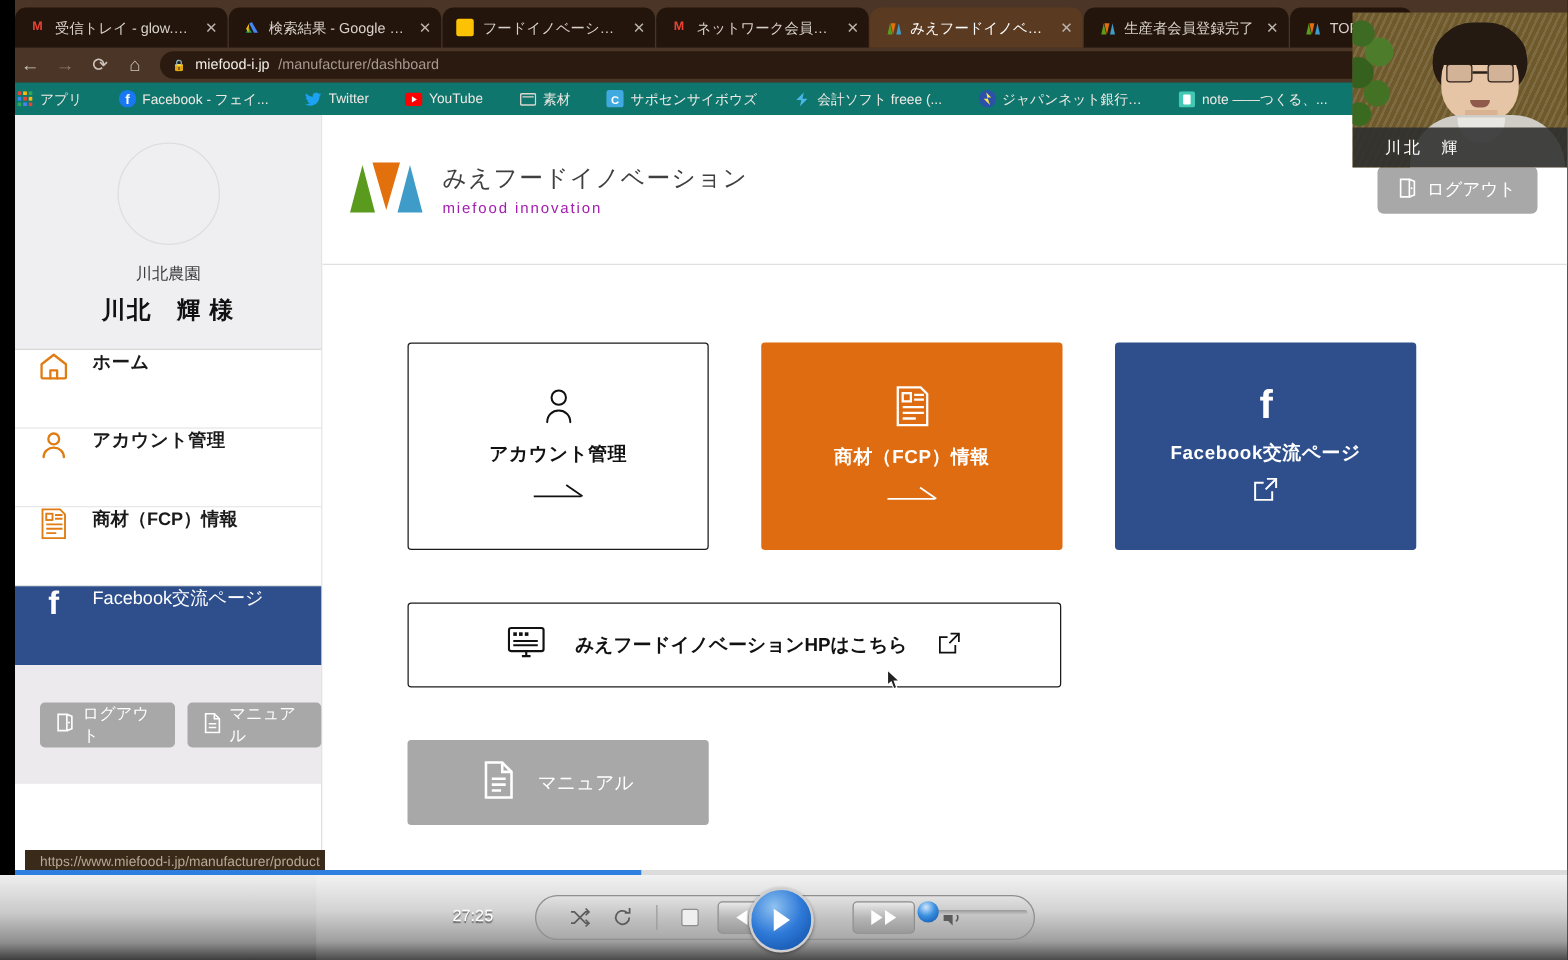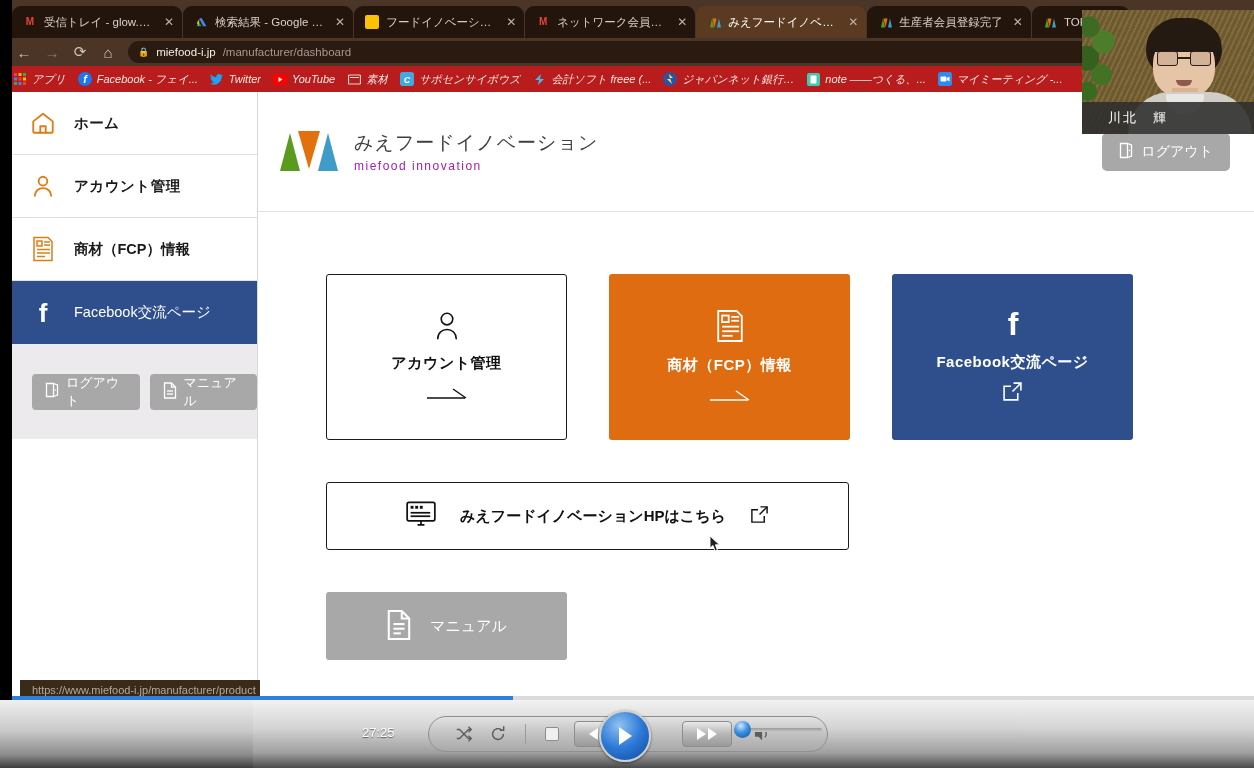--- a/index.html
+++ b/index.html
@@ -58,24 +58,23 @@
     background:#2a1a0f; border-radius:11px;
     display:flex; align-items:center; padding:0 10px; gap:7px;
     color:#bdb4ad; font-size:11.5px; overflow:hidden;
   }
   .omnibox .lock { font-size:9px; color:#d6cec8; }
   .omnibox .u-host { color:#f2eeea; }
   .omnibox .u-path { color:#a79a90; }
   .star { color:#cfc5bd; font-size:13px; }
 
   .bookmarks {
-    height:26px; display:flex; align-items:center; gap:0; padding:0 10px;
-    background:#b91c1c; color:#efe9e4; font-size:11px; white-space:nowrap;
+    height:26px; display:flex; align-items:center; gap:17px; padding:0 10px;
+    background:#0f766e; color:#efe9e4; font-size:11px; white-space:nowrap;
     overflow:hidden;
-    font-style:italic;
   }
   .bm { display:flex; align-items:center; gap:5px; padding:0 9px 0 3px; }
   .bm .bicon { width:14px; height:14px; flex:0 0 14px; display:flex; align-items:center; justify-content:center; font-size:10px; border-radius:2px; }
   .bm .blabel { max-width:112px; overflow:hidden; text-overflow:ellipsis; }
 
   
   .viewport {
     position:relative; width:100%; height:608px; background:#ffffff; overflow:hidden;
   }
 
@@ -89,21 +88,21 @@
     border-bottom:1px solid #d8d8d8;
   }
   .avatar {
     width:82px; height:82px; border-radius:50%;
     border:1px solid #dedede; background:#efeef0; margin:0 auto 14px;
   }
   .farm-name { font-size:13px; color:#3a3a3a; margin-bottom:7px; }
   .user-name { font-size:19px; font-weight:bold; color:#111; letter-spacing:1px; }
 
   .nav-item {
-    height:63px; display:flex; align-items:center; gap:14px;
+    height:63px; display:flex; align-items:flex-start; gap:14px;
     padding:0 14px; border-bottom:1px solid #e2e2e2;
     font-size:14.5px; font-weight:bold; color:#1a1a1a; background:#fff;
   }
   .nav-item .nicon { width:34px; flex:0 0 34px; display:flex; align-items:center; justify-content:center; color:#e07c14; }
   .nav-item.fb { background:#2e4f8c; color:#fff; border-bottom:none; font-weight:normal; }
   .nav-item.fb .nicon { color:#fff; }
   .nav-item.home .nlabel, .nav-item.account .nlabel { letter-spacing:0.5px; }
   .sb-footer {
     background:#eceaec; height:95px; display:flex; align-items:center; gap:10px;
     padding-left:20px;
@@ -452,20 +451,25 @@
               <polygon points="9,6 11.5,4.5 11.5,9.5 9,8" fill="#fff"></polygon>
             </svg>
         </span>
         <span class="blabel">マイミーティング -...</span>
       </div>
     </div>
 
     <div class="viewport">
 
       <div class="sidebar">
+        <div class="profile">
+          <div class="avatar"></div>
+          <div class="farm-name">川北農園</div>
+          <div class="user-name">川北　輝 様</div>
+        </div>
 
         <div class="nav-item home">
           <span class="nicon">
             <svg width="26" height="26" viewBox="0 0 24 24" fill="none" stroke="#e07c14" stroke-width="1.7" stroke-linecap="round" stroke-linejoin="round">
                 <path d="M3 10.5 L12 3.5 L21 10.5 V20 a1 1 0 0 1-1 1 H4 a1 1 0 0 1-1-1 Z"></path>
                 <path d="M9.5 21 v-6 h5 v6"></path>
               </svg>
           </span>
           <span class="nlabel">ホーム</span>
         </div>

